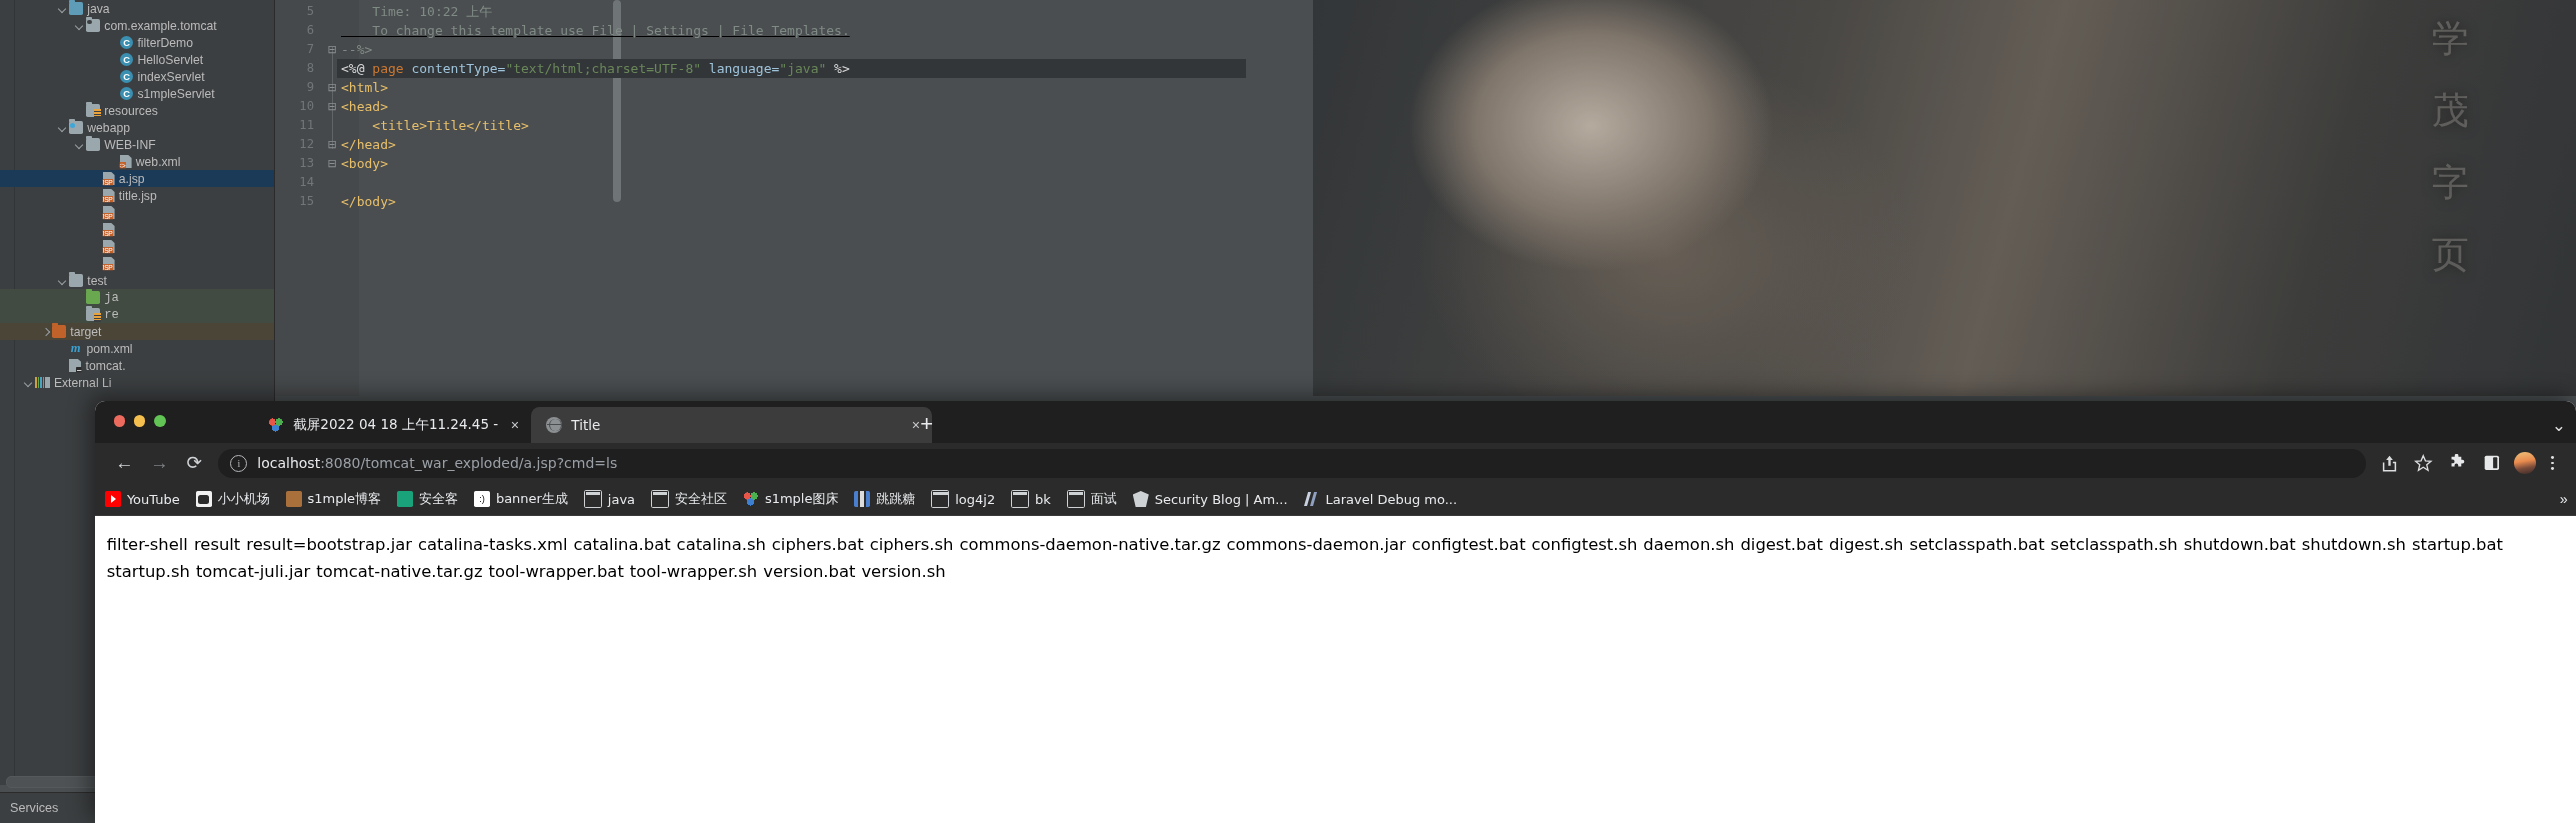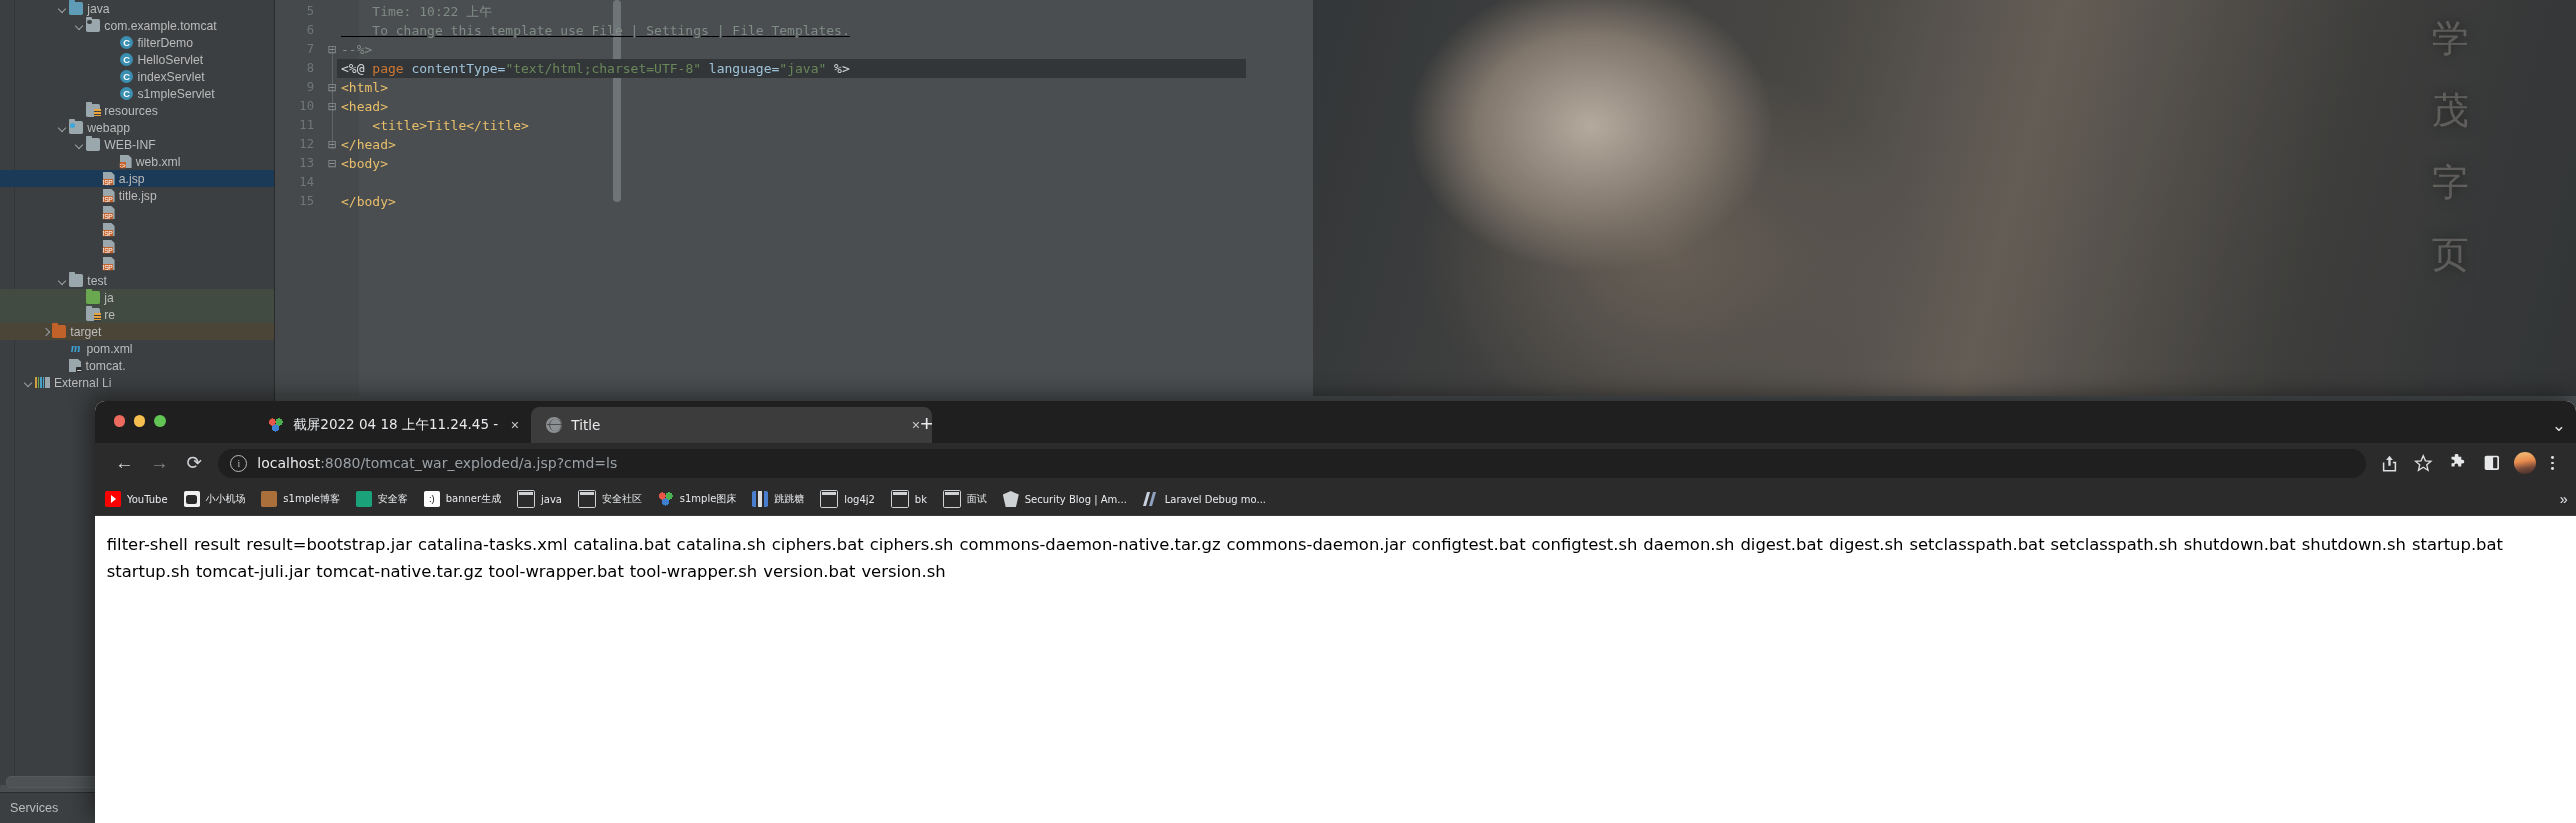--- a/index.html
+++ b/index.html
@@ -37,21 +37,21 @@
     background:#3c3f41;overflow:hidden;
     border-right:0.8px solid #2b2b2b;
   }
   #tree .gutterline{position:absolute;left:14.3px;top:0;bottom:0;width:0.8px;background:#323537;}
   .trow{
     position:relative;height:17px;display:flex;align-items:center;
     color:#bbbbbb;font-size:12.2px;white-space:nowrap;
   }
   .trow.sel{background:#1b3a57;}
   .trow.tgt{background:#4b4538;}
-  .trow.grn{background:#414b41;}
+  .trow.grn{background:#414b41;font-family:Liberation Mono, monospace;}
   .arrow{width:11px;height:11px;flex:none;position:relative;margin-right:0.8px;}
   .arrow.down::after{
     content:"";position:absolute;left:1.7px;top:3.4px;width:5px;height:5px;
     border-right:1.3px solid #9aa0a6;border-bottom:1.3px solid #9aa0a6;
     transform:rotate(45deg);
   }
   .arrow.right::after{
     content:"";position:absolute;left:2.5px;top:2.5px;width:5px;height:5px;
     border-right:1.3px solid #9aa0a6;border-bottom:1.3px solid #9aa0a6;
     transform:rotate(-45deg);
@@ -175,21 +175,21 @@
   .tbicon{width:34px;height:34px;display:flex;align-items:center;justify-content:center;color:#dcdee0;flex:none;}
   #avatar{width:22px;height:22px;border-radius:50%;flex:none;margin:0 5px;
     background:linear-gradient(170deg,#f0c27b 0%,#e98b4e 42%,#7a4b3a 70%,#3a2b28 100%);}
   #kebab{width:23.6px;display:flex;flex-direction:column;align-items:center;gap:2.5px;flex:none;}
   #kebab i{width:2.9px;height:2.9px;border-radius:50%;background:#dcdee0;display:block;}
 
   #bookmarks{height:32px;background:#2b2b2b;display:flex;align-items:center;padding:0 10px;position:relative;
     border-bottom:0.8px solid #3a3a3a;}
   .bm{display:flex;align-items:center;margin-right:16px;white-space:nowrap;flex:none;}
   .bm .bi{width:16px;height:16px;margin-right:5.9px;flex:none;position:relative;border-radius:1.7px;}
-  .bm .bl{color:#e8eaed;font-size:10px;font-family:"DejaVu Sans",sans-serif;}
+  .bm .bl{color:#e8eaed;font-size:13px;font-family:"DejaVu Sans",sans-serif;}
   .bi-yt{background:#ff0000;border-radius:3.4px;}
   .bi-yt::after{content:"";position:absolute;left:5.5px;top:3.8px;border-left:5.9px solid #fff;
     border-top:4.2px solid transparent;border-bottom:4.2px solid transparent;}
   .bi-panda{background:#f1f1f1;}
   .bi-panda::after{content:"";position:absolute;left:2.5px;top:4.2px;width:11px;height:8.4px;background:#2b2b2b;border-radius:2.5px;}
   .bi-dog{background:#a9703b;border-radius:2.5px;}
   .bi-green{background:#1aa37a;border-radius:2.5px;}
   .bi-face{background:#ffffff;color:#111;font-size:9.3px;display:flex;align-items:center;justify-content:center;}
   .bi-fold{background:transparent;border:1.4px solid #cfd2d5;border-radius:1.7px;}
   .bi-fold::after{content:"";position:absolute;left:0.8px;top:1.3px;right:0.8px;height:2.5px;background:#cfd2d5;}

